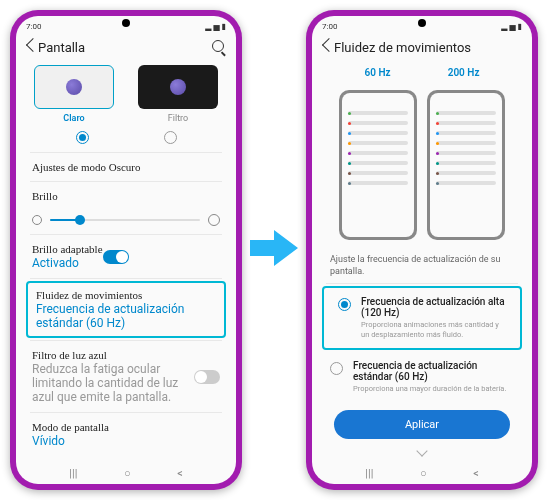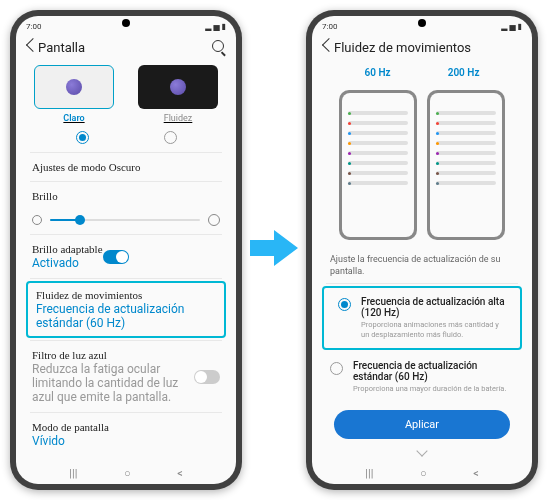--- a/index.html
+++ b/index.html
@@ -1,28 +1,28 @@
 <!DOCTYPE html>
 <html><head>
 <meta charset="utf-8">
 <style>
 * { margin: 0; padding: 0; box-sizing: border-box; font-family: -apple-system, BlinkMacSystemFont, "Segoe UI", Roboto, sans-serif; }
 body { background: #fff; width: 548px; height: 500px; display: flex; align-items: center; justify-content: center; gap: 8px; }
-.phone { width: 232px; height: 480px; background: #404040; border-radius: 28px; padding: 6px; position: relative; box-shadow: 0 2px 8px rgba(0,0,0,0.3); }
+.phone { width: 232px; height: 480px; background: #a21caf; border-radius: 28px; padding: 6px; position: relative; box-shadow: 0 2px 8px rgba(0,0,0,0.3); }
 .screen { width: 100%; height: 100%; background: #fafafa; border-radius: 22px; overflow: hidden; display: flex; flex-direction: column; position: relative; }
 .notch { position: absolute; top: 9px; left: 50%; transform: translateX(-50%); width: 8px; height: 8px; background: #000; border-radius: 50%; z-index: 10; }
 .status-bar { height: 18px; display: flex; justify-content: space-between; align-items: center; padding: 2px 10px 0; font-size: 8px; color: #333; }
 .status-icons { display: flex; gap: 2px; align-items: center; }
 .header { display: flex; align-items: flex-start; padding: 6px 12px; }
 .back { width: 10px; height: 10px; border-left: 1.5px solid #333; border-bottom: 1.5px solid #333; transform: rotate(45deg); }
 .header-title { font-size: 13px; color: #222; flex: 1; }
 .search-icon { width: 12px; height: 12px; border: 1.5px solid #333; border-radius: 50%; position: relative; }
 .search-icon::after { content: ''; position: absolute; width: 5px; height: 1.5px; background: #333; bottom: -3px; right: -3px; transform: rotate(45deg); }
 .content { flex: 1; overflow: hidden; padding: 0 4px; }
-.theme-row { display: flex; gap: 24px; padding: 4px 10px; justify-content: center; text-decoration: underline; }
+.theme-row { display: flex; gap: 24px; padding: 4px 10px; justify-content: center; }
 .theme-box { width: 80px; text-align: center; }
 .theme-preview { width: 80px; height: 44px; border-radius: 6px; display: flex; align-items: center; justify-content: center; }
 .theme-preview.light { background: #f0f0f0; border: 1.5px solid #00a0c8; }
 .theme-preview.dark { background: #1a1a1a; }
 .theme-dot { width: 16px; height: 16px; border-radius: 50%; background: radial-gradient(circle at 35% 35%, #8b7bd8, #5a4ba8); }
 .theme-label { font-size: 9px; margin-top: 4px; }
 .theme-label.active { color: #0088cc; font-weight: 600; }
 .theme-label.inactive { color: #888; }
 .radio-row { display: flex; gap: 8px; padding: 4px 10px 8px; justify-content: center; }
 .radio-cell { width: 80px; display: flex; justify-content: center; }
@@ -86,21 +86,21 @@
         <div class="theme-box">
           <div class="theme-preview light">
               <div class="theme-dot"></div>
             </div>
           <div class="theme-label active">Claro</div>
         </div>
         <div class="theme-box">
           <div class="theme-preview dark">
               <div class="theme-dot"></div>
             </div>
-          <div class="theme-label inactive">Fluidez</div>
+          <div class="theme-label inactive">Filtro</div>
         </div>
       </div>
       <div class="radio-row">
         <div class="radio-cell">
             <div class="radio checked"></div>
           </div>
         <div class="radio-cell">
             <div class="radio"></div>
           </div>
       </div>

